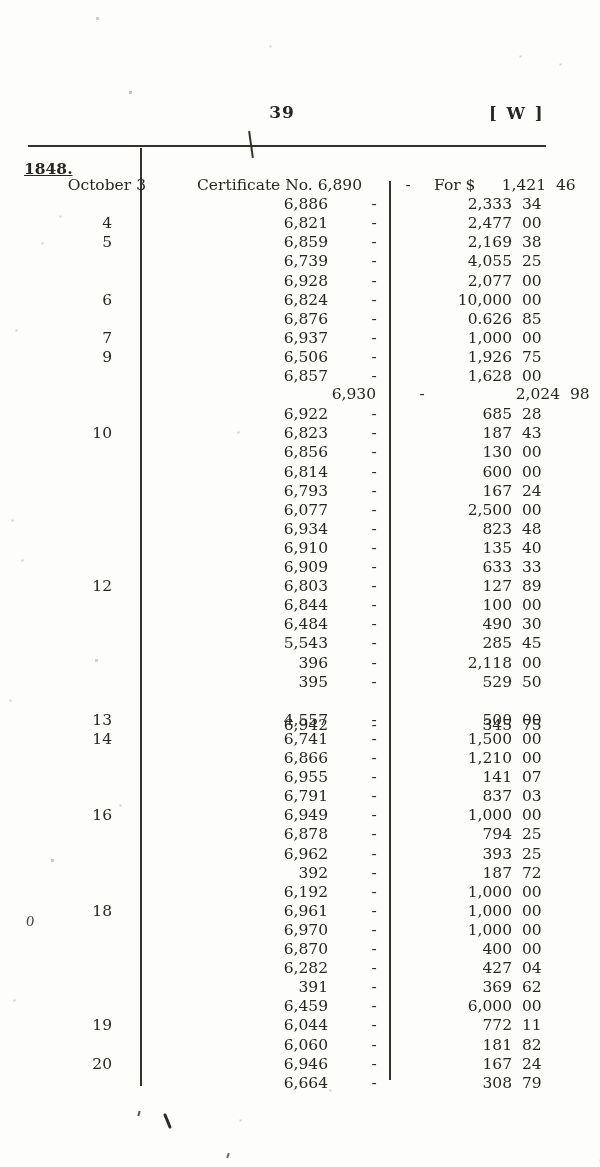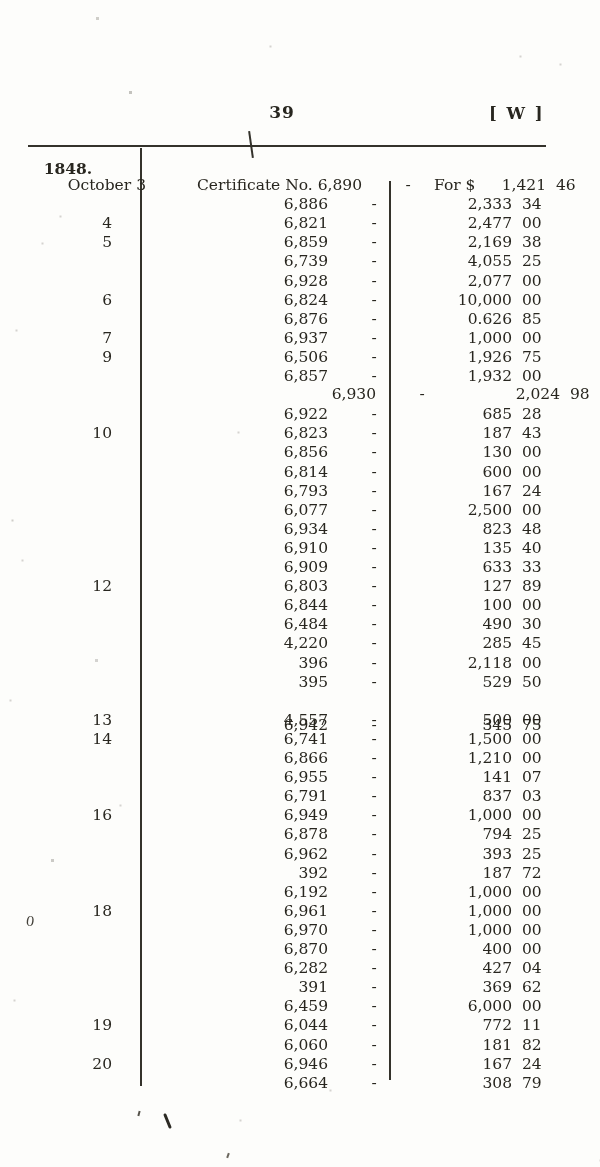--- a/index.html
+++ b/index.html
@@ -16,21 +16,21 @@
   .pagetag {
     position:absolute; left:489px; top:104px;
     font-size:16.5px; font-weight:700; letter-spacing:2px;
   }
   .hline { position:absolute; left:28px; top:145px; width:518px; height:2px; background:#34322b; }
   .tick  { position:absolute; left:250px; top:131px; width:2px; height:27px; background:#34322b; transform:rotate(-8deg); }
   .vline-left  { position:absolute; left:140px; top:148px; width:2px; height:938px; background:#34322b; }
   .vline-right { position:absolute; left:389px; top:181px; width:2px; height:899px; background:#34322b; }
   .year {
     position:absolute; left:24px; top:159px; width:88px;
-    text-align:center; font-size:15.5px; font-weight:600;
+    text-align:left; font-size:15.5px; font-weight:600;text-decoration:underline;
   }
   #rows { position:absolute; left:0; top:176px; width:600px; height:920px; }
   .row  { position:absolute; left:0; width:600px; height:19.1px; }
   .row span {
     position:absolute; top:0; line-height:19.1px; font-size:15.5px;
     white-space:nowrap; font-weight:500;
   }
   .date      { left:24px;  width:88px; text-align:right; }
   .certlabel { left:163px; }
   .cert      { left:238px; width:90px; text-align:right; }
@@ -155,21 +155,21 @@
       <div class="row" style="top: 171.9px;">
         <span class="date">9</span>
         <span class="cert">6,506</span>
         <span class="dash">-</span>
         <span class="dollars">1,926</span>
         <span class="cents">75</span>
       </div>
       <div class="row" style="top: 191px;">
         <span class="cert">6,857</span>
         <span class="dash">-</span>
-        <span class="dollars">1,932</span>
+        <span class="dollars">1,628</span>
         <span class="cents">00</span>
       </div>
       <div class="row" style="top: 209px; margin-left: 48px;">
         <span class="cert">6,930</span>
         <span class="dash">-</span>
         <span class="dollars">2,024</span>
         <span class="cents">98</span>
       </div>
       <div class="row" style="top: 229.2px;">
         <span class="cert">6,922</span>
@@ -239,21 +239,21 @@
         <span class="dollars">100</span>
         <span class="cents">00</span>
       </div>
       <div class="row" style="top: 439.3px;">
         <span class="cert">6,484</span>
         <span class="dash">-</span>
         <span class="dollars">490</span>
         <span class="cents">30</span>
       </div>
       <div class="row" style="top: 458.4px;">
-        <span class="cert">4,220</span>
+        <span class="cert">5,543</span>
         <span class="dash">-</span>
         <span class="dollars">285</span>
         <span class="cents">45</span>
       </div>
       <div class="row" style="top: 477.5px;">
         <span class="cert">396</span>
         <span class="dash">-</span>
         <span class="dollars">2,118</span>
         <span class="cents">00</span>
       </div>

